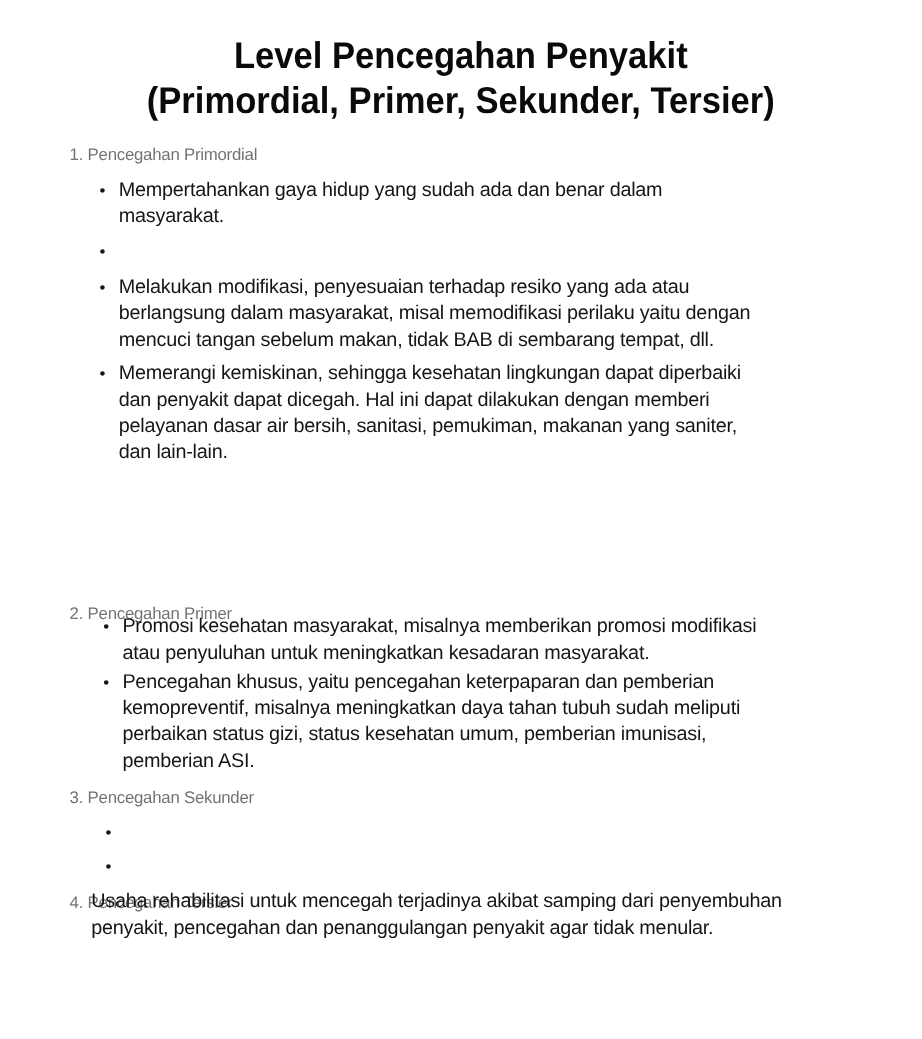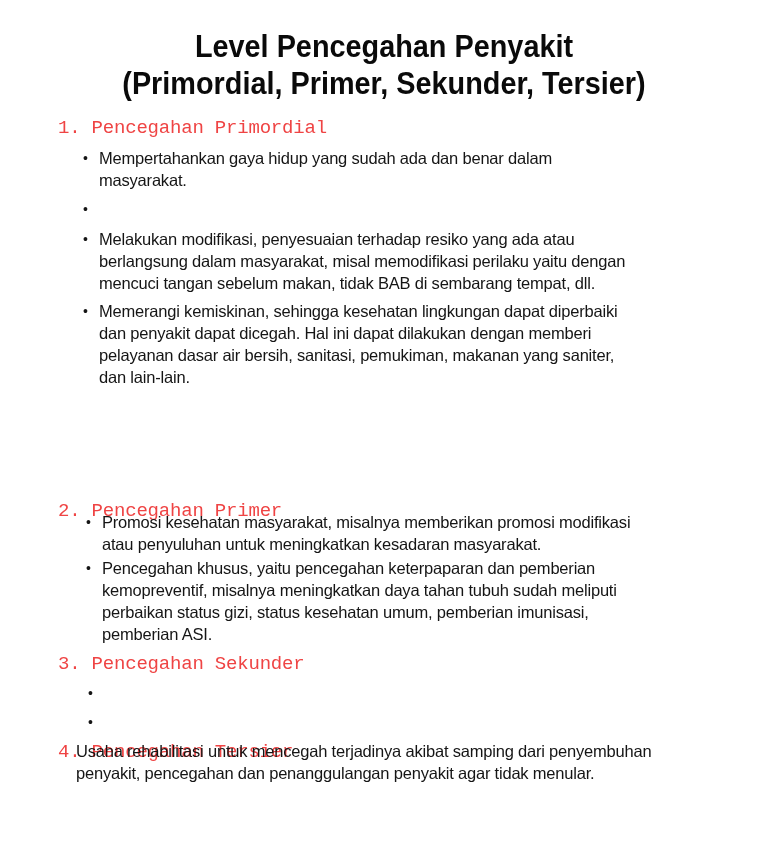--- a/index.html
+++ b/index.html
@@ -27,26 +27,25 @@
       line-height: 37px;
       color: #0a0a0a;
       transform: scaleX(0.93);
       transform-origin: center top;
     }
     .title div { white-space: nowrap; }
 
     .heading {
       position: absolute;
       left: 58px;
-      font-size: 19px;
+      font-size: 14px;
       line-height: 22px;
-      color: #ef4444;
+      color: #737373;
       white-space: nowrap;
       letter-spacing: -0.2px;
-      font-family: Liberation Mono, monospace;
     }
     .bullet {
       position: absolute;
       font-size: 16.5px;
       line-height: 22px;
       color: #151515;
       letter-spacing: -0.2px;
     }
     .bullet .dot {
       position: absolute;

